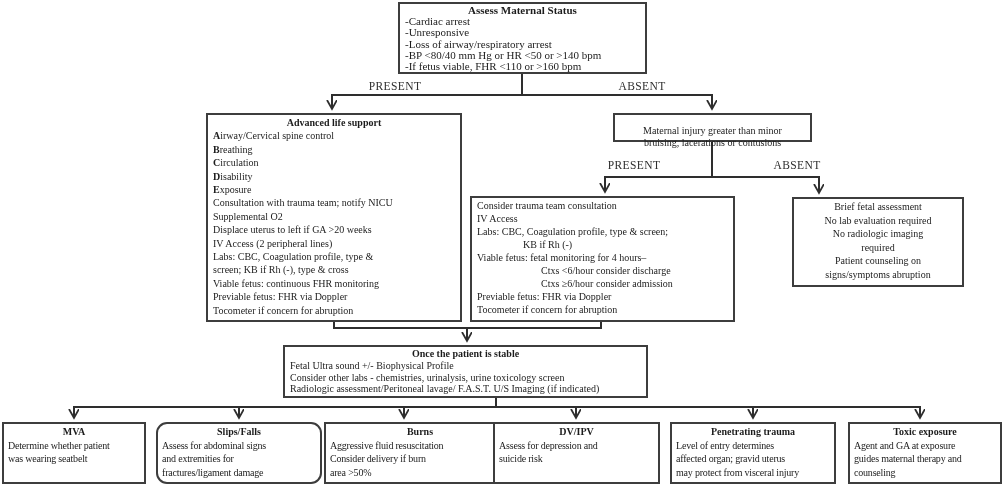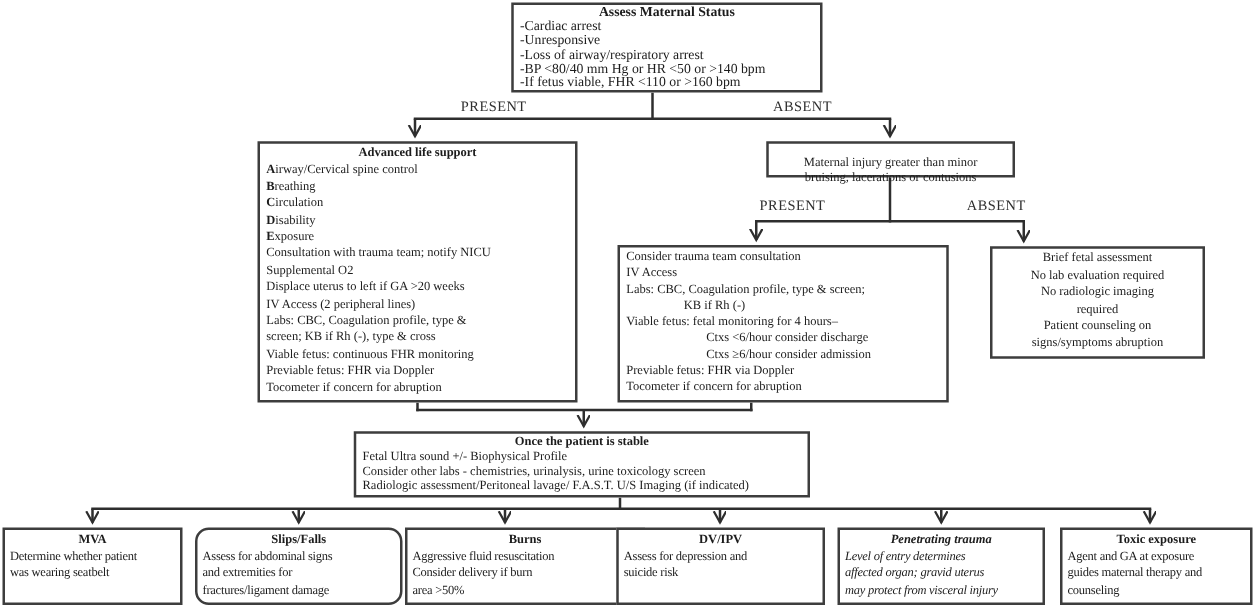--- a/index.html
+++ b/index.html
@@ -14,33 +14,33 @@
   }
   .ln { white-space:nowrap; }
   .title { font-weight:bold; text-align:center; white-space:nowrap; }
   .flb::first-letter { font-weight:bold; }
   .ind1 { padding-left:46px; }
   .ind2 { padding-left:64px; }
   .lbl {
     position:absolute; font-size:11.5px; letter-spacing:0.4px; color:#2e2e2e;
     transform:translateX(-50%); white-space:nowrap;
   }
-  #assess  { left:398px; top:2px;   width:249px; height:72px;  font-size:11px;  line-height:11.2px;margin-left:11px; }
+  #assess  { left:398px; top:2px;   width:249px; height:72px;  font-size:11px;  line-height:11.2px; }
   #als     { left:206px; top:113px; width:256px; height:209px; line-height:13.4px; }
   #maternal{ left:613px; top:113px; width:199px; height:29px;  text-align:center; line-height:12px; padding-top:10px; }
-  #consult { left:470px; top:196px; width:265px; height:126px; line-height:13px;margin-left:24px; }
+  #consult { left:470px; top:196px; width:265px; height:126px; line-height:13px; }
   #brief   { left:792px; top:197px; width:172px; height:90px;  line-height:13.6px;text-align:center; }
   #stable  { left:283px; top:345px; width:365px; height:53px;  line-height:11.8px; }
   .outcome { top:422px; height:62px; line-height:13.5px; padding:1px 4px; }
   .outcome .ln { letter-spacing:-0.2px; }
   #out0 { left:2px;   width:144px; }
   #out1 { left:156px; width:166px;border-radius:11px; }
   #out2 { left:324px; width:192px; }
   #out3 { left:493px; width:167px; }
-  #out4 { left:670px; width:166px;font-style:italic; }
+  #out4 { left:670px; width:166px; }
   #out5 { left:848px; width:154px; }
   svg.connectors { position:absolute; left:0; top:0; pointer-events:none; }
 </style>
 </head>
 <body>
 
 <div id="canvas">
 
   <svg class="connectors" width="1003" height="485">
     <defs>

